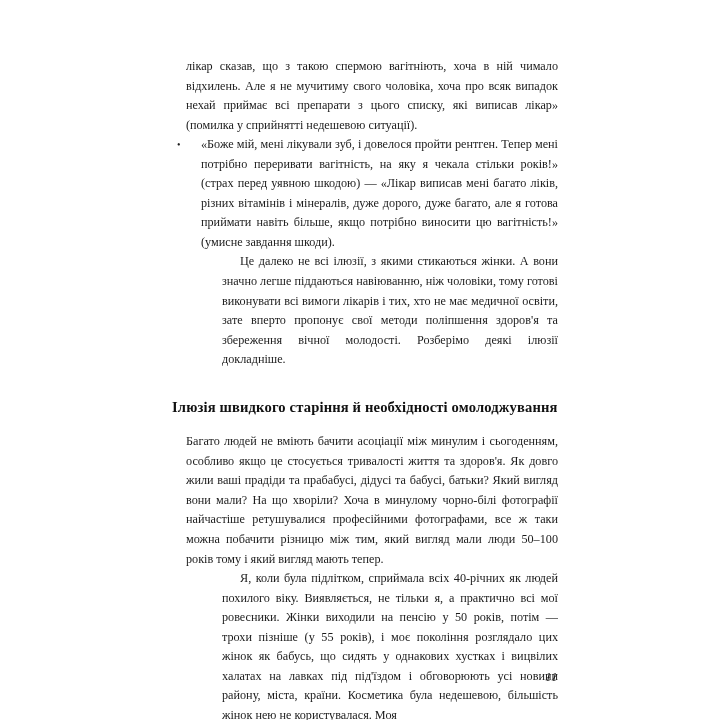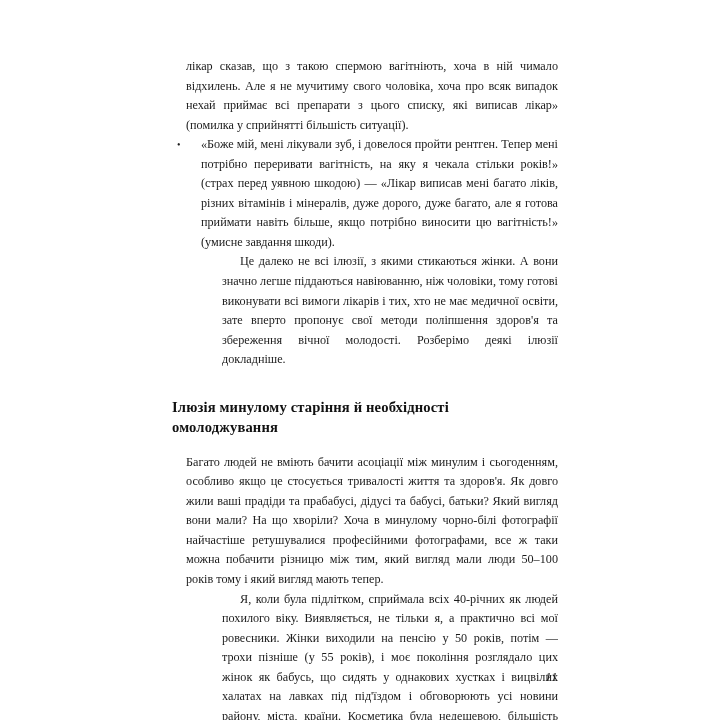--- a/index.html
+++ b/index.html
@@ -94,33 +94,33 @@
     letter-spacing: 0.5px;
   }
 </style>
 </head>
 <body>
 
 <div class="page">
 
   <div class="text-block">
 
-    <p class="body continued">лікар сказав, що з такою спермою вагітніють, хоча в ній чимало відхилень. Але я не мучитиму свого чоловіка, хоча про всяк випадок нехай приймає всі препарати з цього списку, які виписав лікар» (помилка у сприйнятті більшість ситуації).</p>
+    <p class="body continued">лікар сказав, що з такою спермою вагітніють, хоча в ній чимало відхилень. Але я не мучитиму свого чоловіка, хоча про всяк випадок нехай приймає всі препарати з цього списку, які виписав лікар» (помилка у сприйнятті недешевою ситуації).</p>
 
     <ul class="bullet-list">
       <li>
         <span class="bullet-dot">•</span>
         <span>«Боже мій, мені лікували зуб, і довелося пройти рентген. Тепер мені потрібно переривати вагітність, на яку я чекала стільки років!» (страх перед уявною шкодою) — «Лікар виписав мені багато ліків, різних вітамінів і мінералів, дуже дорого, дуже багато, але я готова приймати навіть більше, якщо потрібно виносити цю вагітність!» (умисне завдання шкоди).</span>
       </li>
     </ul>
 
     <p class="body indent">Це далеко не всі ілюзії, з якими стикаються жінки. А вони значно легше піддаються навіюванню, ніж чоловіки, тому готові виконувати всі вимоги лікарів і тих, хто не має медичної освіти, зате вперто пропонує свої методи поліпшення здоров'я та збереження вічної молодості. Розберімо деякі ілюзії докладніше.</p>
 
     <div class="heading-wrap">
-      <h2 class="section-heading">Ілюзія минулому старіння й необхідності омолоджування</h2>
+      <h2 class="section-heading">Ілюзія швидкого старіння й необхідності омолоджування</h2>
     </div>
 
     <p class="body continued">Багато людей не вміють бачити асоціації між минулим і сьогоденням, особливо якщо це стосується тривалості життя та здоров'я. Як довго жили ваші прадіди та прабабусі, дідусі та бабусі, батьки? Який вигляд вони мали? На що хворіли? Хоча в минулому чорно-білі фотографії найчастіше ретушувалися професійними фотографами, все ж таки можна побачити різницю між тим, який вигляд мали люди 50–100 років тому і який вигляд мають тепер.</p>
 
     <p class="body indent">Я, коли була підлітком, сприймала всіх 40-річних як людей похилого віку. Виявляється, не тільки я, а практично всі мої ровесники. Жінки виходили на пенсію у 50 років, потім — трохи пізніше (у 55 років), і моє покоління розглядало цих жінок як бабусь, що сидять у однакових хустках і вицвілих халатах на лавках під під'їздом і обговорюють усі новини району, міста, країни. Косметика була недешевою, більшість жінок нею не користувалася. Моя</p>
 
   </div>
 
   <div class="page-number">11</div>
 

